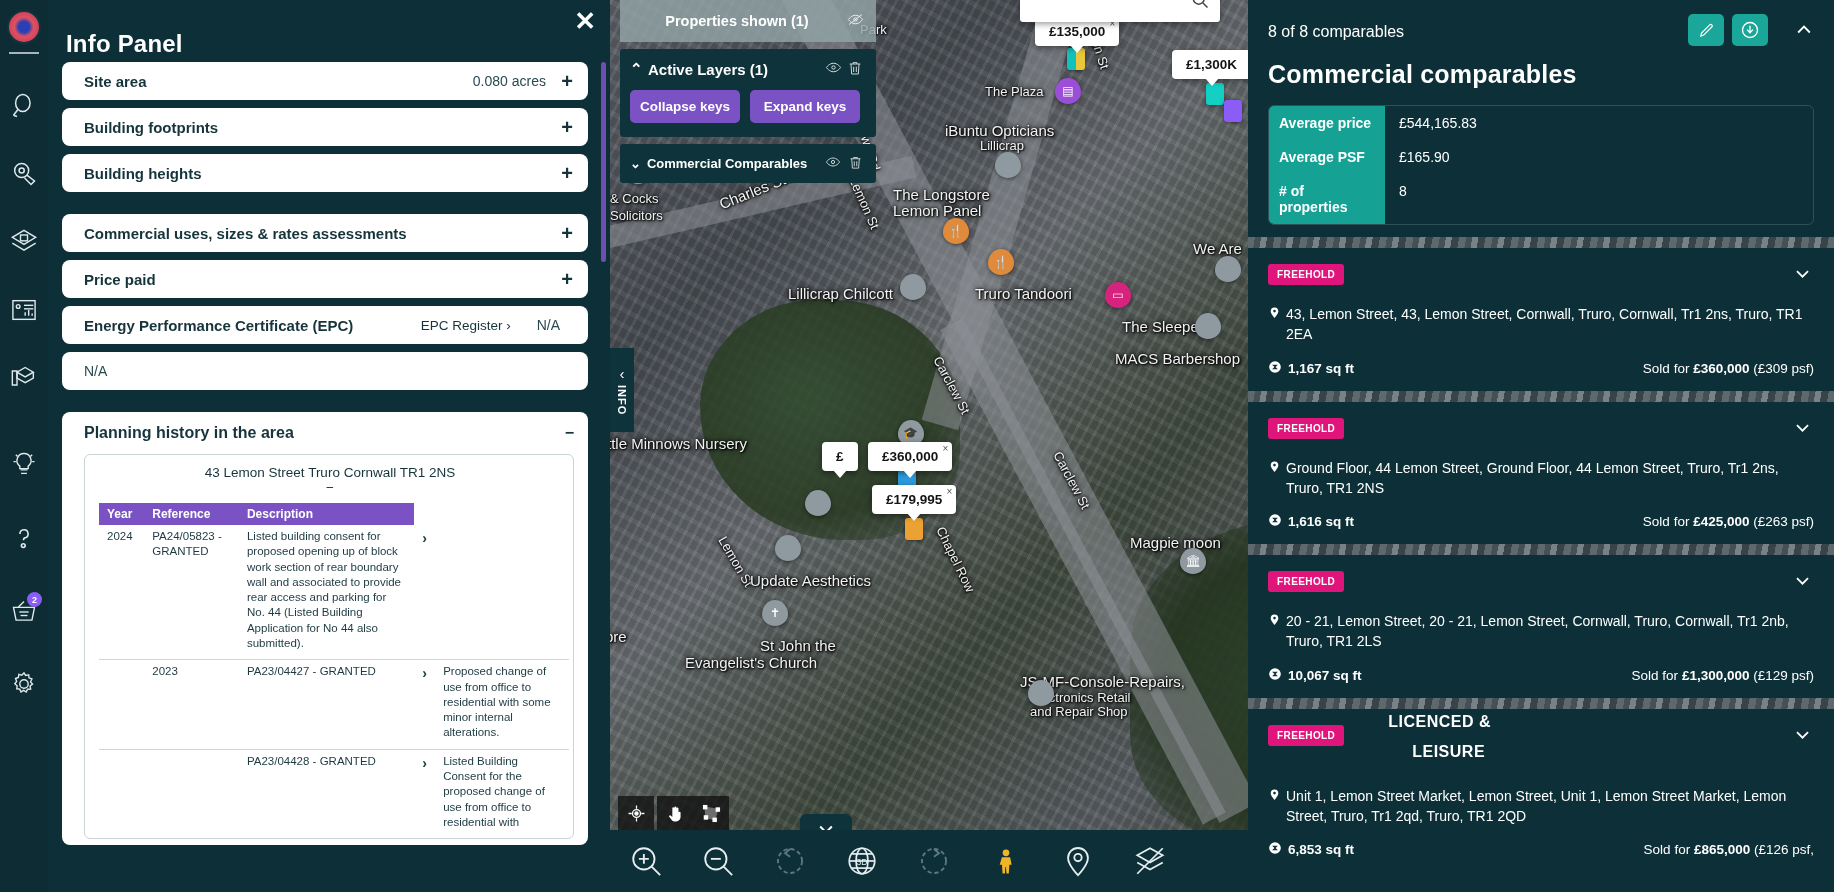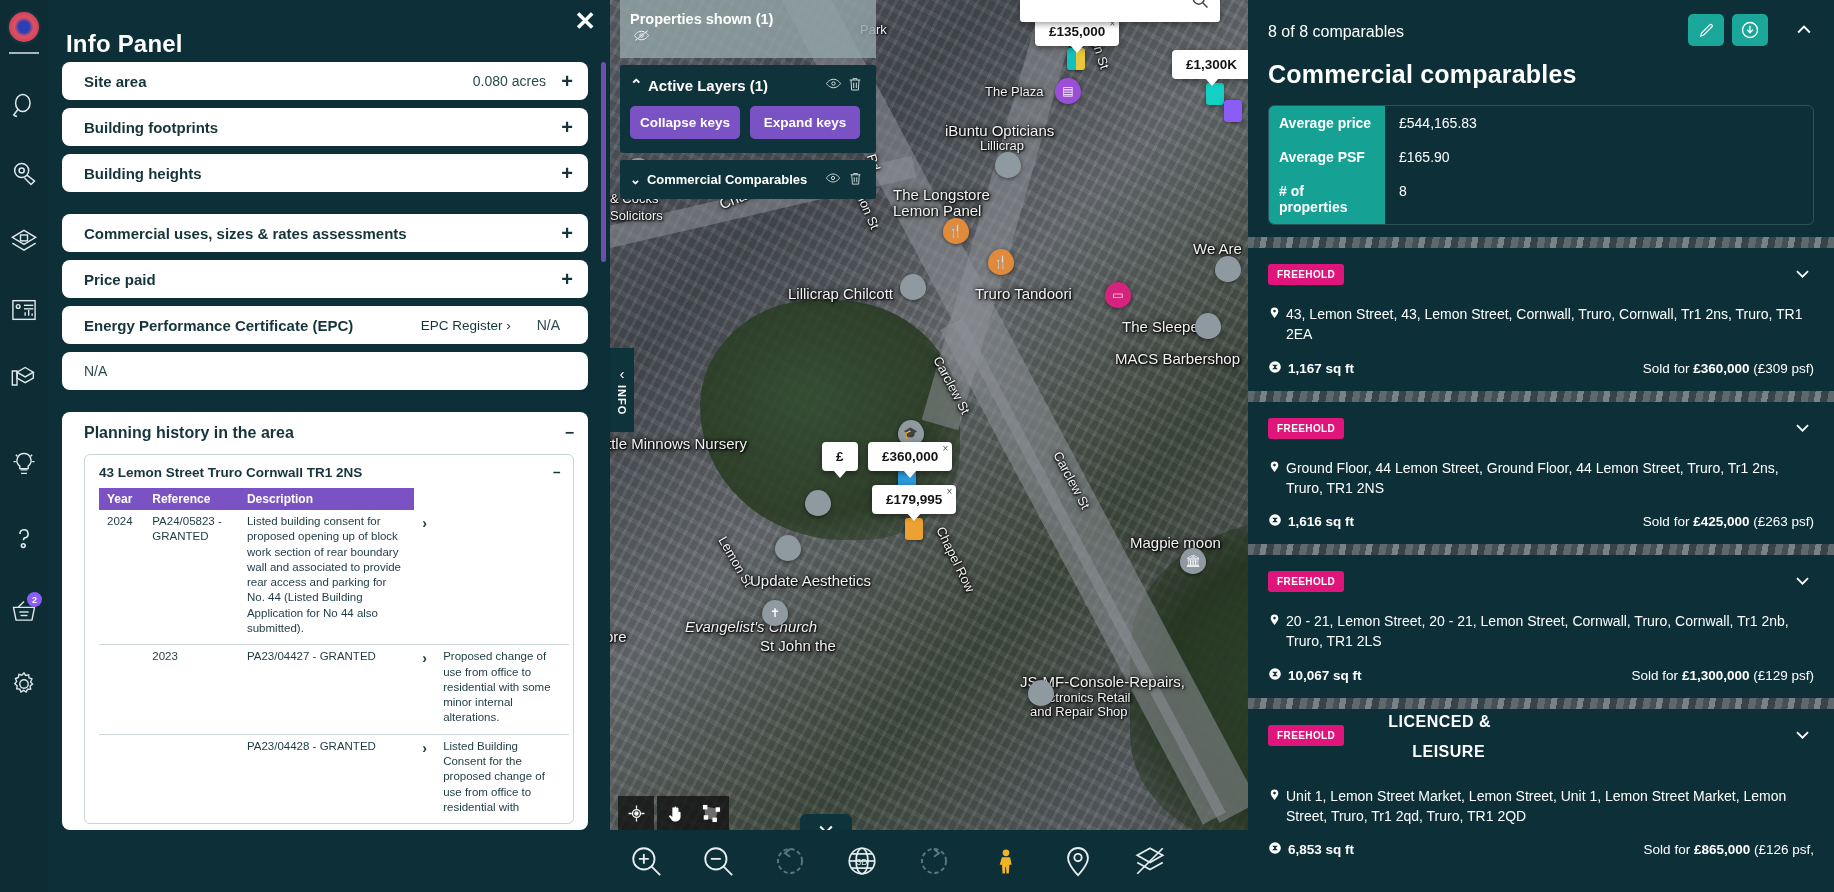--- a/index.html
+++ b/index.html
@@ -35,21 +35,21 @@
     height:38px; display:flex; align-items:center; padding:0 14px 0 22px; font-size:15px; font-weight:bold; }
   .ip-row .lbl { flex:1; }
   .ip-row .val { font-weight:normal; font-size:14px; color:#2a4a52; margin-right:14px;}
   .ip-row .link { font-weight:normal; font-size:13.5px; color:#16343c; margin-right:26px;}
   .ip-row .pm { font-size:20px; font-weight:bold; width:14px; text-align:center; }
   .ip-gap { height:14px; }
   .ip-card { background:#fff; color:#16343c; border-radius:8px; margin-bottom:8px; padding:12px 14px 6px 22px;}
   .ip-card-head { display:flex; align-items:center; font-size:16px; font-weight:bold; }
   .ip-card-head .lbl { flex:1; }
   .ip-sub { border:1px solid #c9d4d7; border-radius:6px; margin-top:12px; padding:10px 0 0 0; }
-  .ip-sub-head { display:flex; align-items:center; font-size:13.5px; font-weight:bold; padding:0 12px 8px 14px;}
+  .ip-sub-head { display:flex; align-items:center; font-size:13.5px; font-weight:normal; padding:0 12px 8px 14px;flex-direction:column;}
   .ip-sub-head .lbl{flex:1;}
   table.ph { border-collapse:collapse; width:calc(100% - 18px); margin-left:14px; font-size:11.5px;}
   table.ph thead th { background:#7b52c4; color:#fff; text-align:left; padding:4px 8px; font-size:12px;}
   table.ph thead th.blank { background:transparent; }
   table.ph td { vertical-align:top; padding:4px 8px 8px 8px; color:#1d3a42; line-height:1.33; }
   table.ph tr.bordered td { border-top:1px solid #cdd7da; }
   td.chev { text-align:center; width:20px; color:#17343c; font-weight:bold; font-size:14px; vertical-align:middle;}
   .ip-scrollbar { position:absolute; right:4px; top:62px; width:5px; height:200px; background:#6e4fb0; border-radius:3px;}
   
   #map { position:absolute; left:610px; top:0; width:1224px; height:892px;
@@ -80,21 +80,21 @@
   .poi.purple{background:#9b4fd6;}
   .pricetag { position:absolute; background:#fff; color:#141414; font-size:13.5px; font-weight:bold;
      padding:7px 14px; border-radius:4px; box-shadow:0 2px 6px rgba(0,0,0,.45); white-space:nowrap;}
   .pricetag .x { position:absolute; right:4px; top:1px; font-size:10px; color:#555; font-weight:normal;}
   .pricetag::after{content:""; position:absolute; left:50%; bottom:-7px; margin-left:-7px;
      border-left:7px solid transparent;border-right:7px solid transparent;border-top:8px solid #fff;}
   .marker-sq { position:absolute; width:18px; height:22px; border-radius:3px; box-shadow:0 1px 4px rgba(0,0,0,.5);}
   
   #layers { position:absolute; left:10px; top:0; width:256px; z-index:20; font-size:13.5px;}
   #layers .hdr { background:rgba(145,163,166,.82); color:#fff; font-weight:bold; font-size:14.5px;
-     padding:11px 10px; display:flex; align-items:flex-start;flex-direction:column; }
+     padding:11px 10px; display:flex; align-items:center; }
   #layers .hdr .t{flex:1; text-align:center;}
   #layers .body { background:#0f333b; padding:10px 10px 14px 10px; margin-top:7px; border-radius:3px;}
   #layers .alrow{ display:flex; align-items:center; font-weight:bold; font-size:15px; }
   #layers .alrow .caret{ width:18px; }
   #layers .alrow .t{ flex:1; }
   #layers .ico{ width:22px; text-align:center; opacity:.85;}
   .keybtn { background:#7b52c4; color:#fff; border:none; border-radius:5px; padding:9px 0;
      font-size:13.5px; font-weight:bold; font-family:inherit; width:110px;}
   #layers .btnrow{ display:flex; gap:10px; margin-top:11px; }
   #layers .sub { background:#0f333b; margin-top:7px; padding:10px; border-radius:3px;
@@ -339,21 +339,21 @@
       <div class="map-label big" style="left: 512px; top: 318px;">The Sleepery</div>
       <div class="map-label big" style="left: 505px; top: 350px;">MACS Barbershop</div>
       <div class="map-label rot" style="left: 327px; top: 350px; transform: rotate(62deg);">Carclew St</div>
       <div class="map-label rot" style="left: 447px; top: 445px; transform: rotate(62deg);">Carclew St</div>
       <div class="map-label big" style="left: 520px; top: 534px;">Magpie moon</div>
       <div class="map-label big" style="left: -3px; top: 435px;">ttle Minnows Nursery</div>
       <div class="map-label big" style="left: -5px; top: 628px;">bre</div>
       <div class="map-label rot" style="left: 112px; top: 530px; transform: rotate(60deg);">Lemon St</div>
       <div class="map-label big" style="left: 140px; top: 572px;">Update Aesthetics</div>
       <div class="map-label big" style="left: 150px; top: 637px;">St John the</div>
-      <div class="map-label big" style="left: 75px; top: 618px; font-style: italic;">Evangelist's Church</div>
+      <div class="map-label big" style="left: 75px; top: 654px;">Evangelist's Church</div>
       <div class="map-label rot" style="left: 330px; top: 520px; transform: rotate(64deg);">Chapel Row</div>
       <div class="map-label big" style="left: 410px; top: 673px;">JS-MF-Console-Repairs,</div>
       <div class="map-label" style="left: 420px; top: 690px;">Electronics Retail</div>
       <div class="map-label" style="left: 420px; top: 704px;">and Repair Shop</div>
     </div>
 
   <div class="poi grey" style="left:15px;top:158px;"></div>
   <div class="poi purple" style="left:445px;top:78px;">▤</div>
   <div class="poi grey" style="left:385px;top:152px;"></div>
   <div class="poi orange" style="left:333px;top:218px;">🍴</div>

